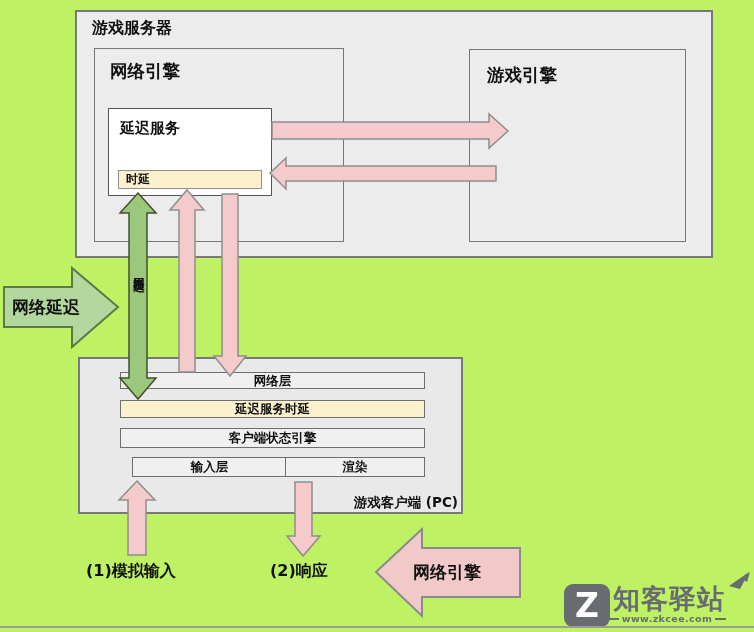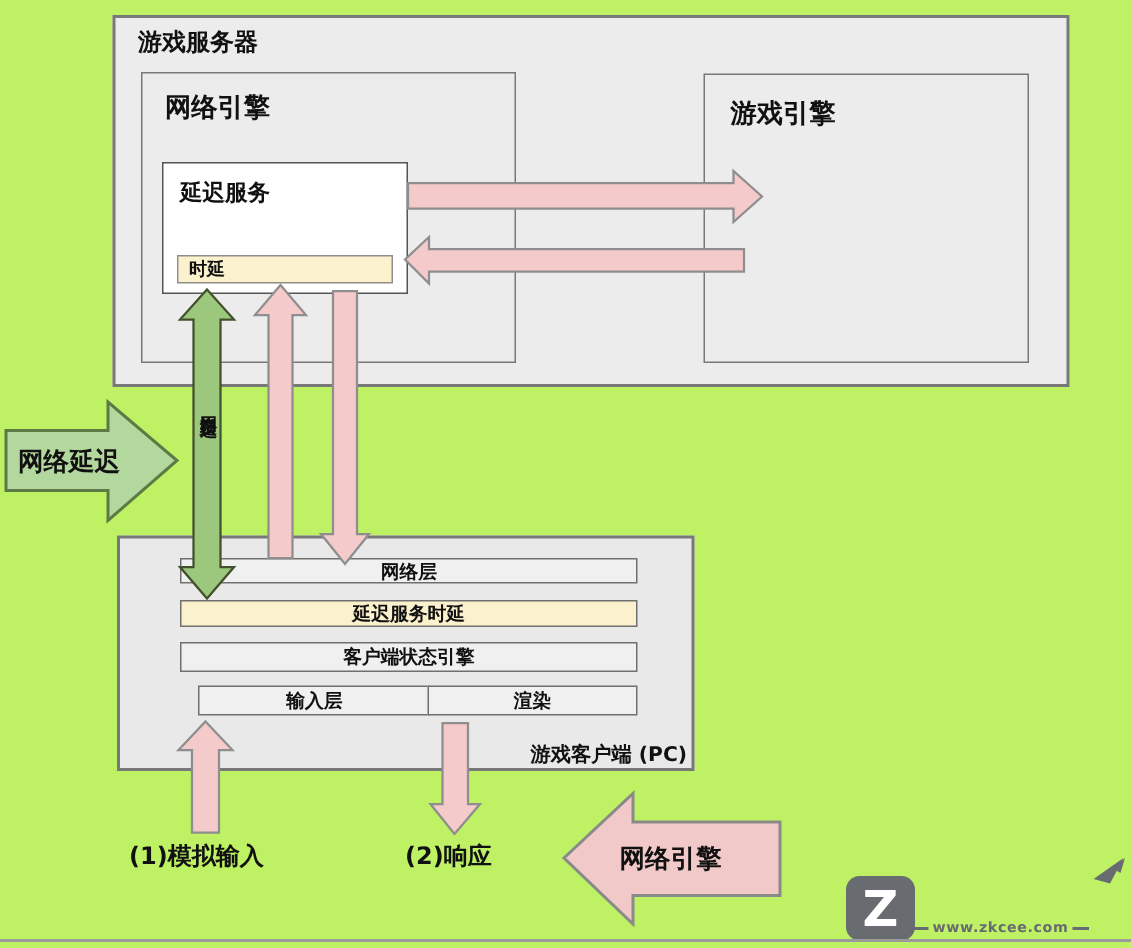--- a/index.html
+++ b/index.html
@@ -167,20 +167,21 @@
 
   <svg class="arrow-svg" style="left:374px; top:527px;" width="147" height="91">
     <polygon points="146,21 48,21 48,2 2,45 48,89 48,70 146,70" fill="#f2c9c9" stroke="#8a8a8a" stroke-width="2"></polygon>
   </svg>
   <div class="arrow-text" style="left:413px; top:561px;">网络引擎</div>
 
   <div class="blabel" style="left:86px; top:561px;">(1)模拟输入</div>
   <div class="blabel" style="left:270px; top:561px;">(2)响应</div>
 
   <div class="z-badge">Z</div>
+  <div class="brand">知客驿站</div>
   <svg class="arrow-svg" style="left:729px; top:572px;" width="22" height="20">
     <polygon points="0,14 20,0 11,17" fill="#686c70"></polygon>
     <polygon points="13,7 21,0 18,10" fill="#686c70"></polygon>
   </svg>
   <div class="url-row">
     <span class="dash"></span>
     <span class="url-text">www.zkcee.com</span>
     <span class="dash"></span>
   </div>
 

